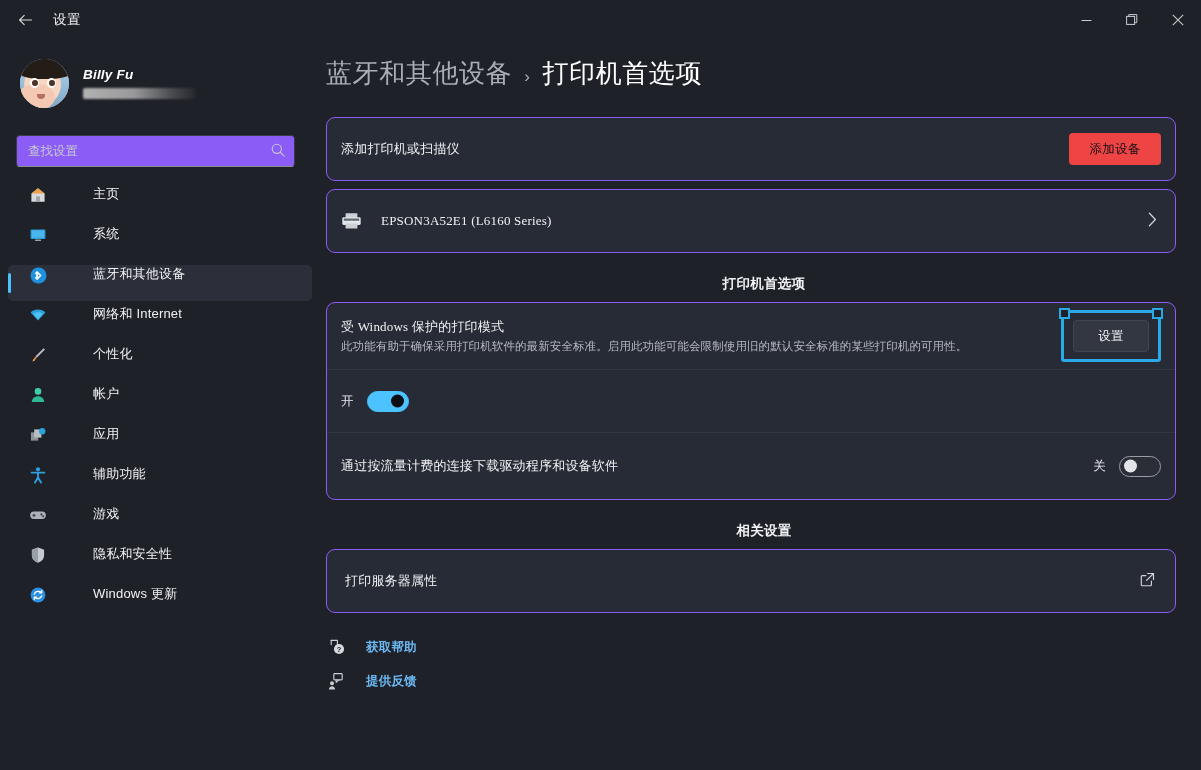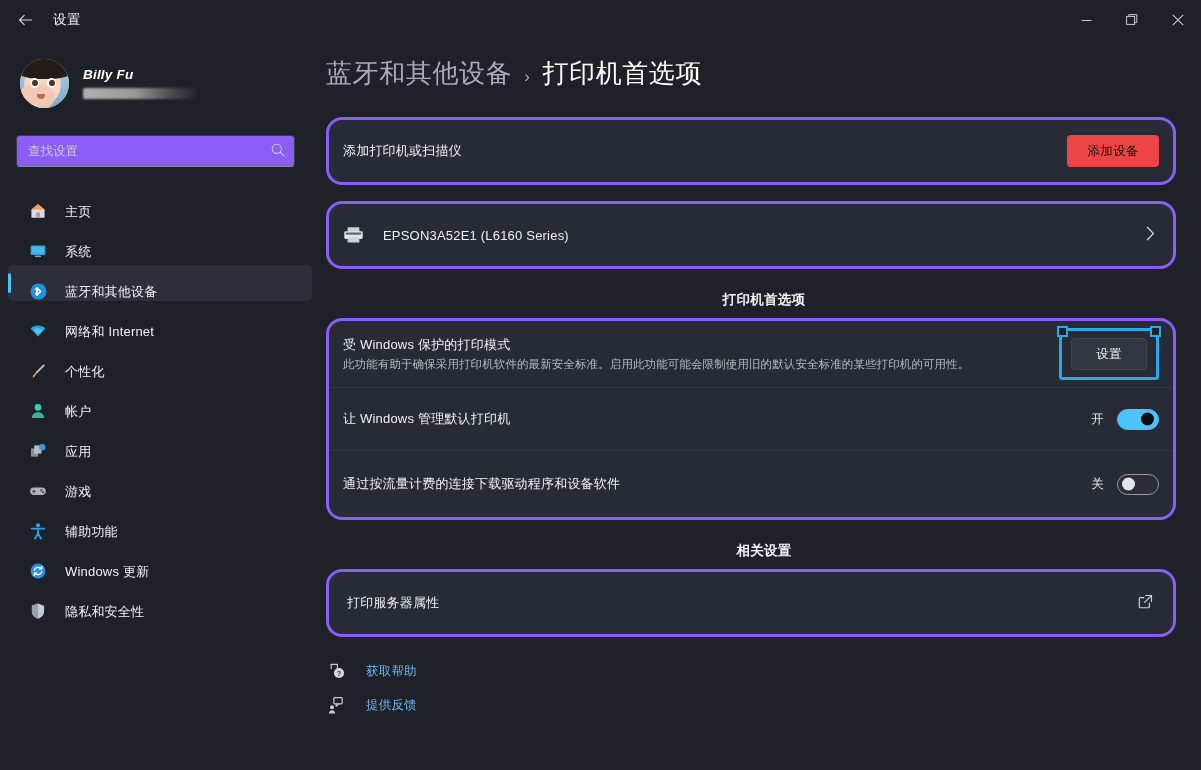--- a/index.html
+++ b/index.html
@@ -177,26 +177,27 @@
     position: absolute;
     right: 9px; top: 7px;
     pointer-events: none;
   }
 
   
   .nav { margin-top: 18px; padding: 0 8px 0 8px; }
   .nav-item {
     position: relative;
     display: flex;
-    align-items: flex-end;
+    align-items: flex-start;
     height: 36px;
     margin-bottom: 4px;
     padding-left: 20px;
     border-radius: 5px;
     cursor: pointer;
+    gap: 28px;
   }
   .nav-item.selected { background: #2c2f39; }
   .nav-item.selected::before {
     content: "";
     position: absolute;
     left: 0; top: 8px;
     width: 3px; height: 20px;
     background: #4cc2ff;
     border-radius: 2px;
   }
@@ -231,23 +232,24 @@
   .bc-parent { color: #a9adb6; cursor: pointer; }
   .bc-sep {
     color: #a9adb6;
     font-size: 17px;
     margin: 0 12px;
   }
   .bc-current { color: #ffffff; }
 
   .card {
     background: #272b35;
-    border: 3px solid #8b5cf6;
-    border-radius: 16px;
+    border: 1px solid #8b5cf6;
+    border-radius: 9px;
     margin: 0 25px 0 6px;
+    font-family: Liberation Serif, serif;
   }
 
   .row {
     display: flex;
     align-items: center;
     padding: 0 14px;
     min-height: 62px;
   }
   .row-main { flex: 1; min-width: 0; }
   .row-title {
@@ -393,20 +395,21 @@
   }
   .link-icon {
     width: 22px; flex: 0 0 22px;
     display: flex; align-items: center; justify-content: center;
   }
   .link-text {
     margin-left: 18px;
     font-size: 12.5px;
     color: #6cb8f2;
     letter-spacing: 0.2px;
+    font-weight: bold;
   }
 </style>
 </head>
 <body>
 
 <div id="app">
 
   <div class="titlebar">
     <div class="back-btn">
       <span>
@@ -545,58 +548,58 @@
             <circle cx="13.2" cy="5.2" r="3.2" fill="#2aa3dd"></circle>
           </svg>
         </span>
         <span class="nav-label">应用</span>
       </div>
 
 
       <div class="nav-item">
         <span class="nav-icon">
           <svg width="18" height="18" viewBox="0 0 18 18" fill="none">
+            <circle cx="9" cy="3.3" r="2.1" fill="#2f9fe0"></circle>
+            <path d="M2.6 6.6h12.8M9 6.6v5m0 0l-3 5m3-5l3 5" stroke="#2f9fe0" stroke-width="1.9" stroke-linecap="round"></path>
+          </svg>
+        </span>
+        <span class="nav-label">辅助功能</span>
+      </div>
+
+      <div class="nav-item">
+        <span class="nav-icon">
+          <svg width="18" height="18" viewBox="0 0 18 18" fill="none">
             <rect x="1.2" y="5.6" width="15.6" height="7.4" rx="3.7" fill="#aeb3ba"></rect>
             <path d="M5 8v2.6M3.7 9.3h2.6" stroke="#3c4046" stroke-width="1.1" stroke-linecap="round"></path>
             <circle cx="12.4" cy="8.4" r="1.05" fill="#3c4046"></circle>
             <circle cx="14.1" cy="10.2" r="1.05" fill="#3c4046"></circle>
           </svg>
         </span>
         <span class="nav-label">游戏</span>
       </div>
 
       <div class="nav-item">
         <span class="nav-icon">
           <svg width="18" height="18" viewBox="0 0 18 18" fill="none">
-            <circle cx="9" cy="3.3" r="2.1" fill="#2f9fe0"></circle>
-            <path d="M2.6 6.6h12.8M9 6.6v5m0 0l-3 5m3-5l3 5" stroke="#2f9fe0" stroke-width="1.9" stroke-linecap="round"></path>
-          </svg>
-        </span>
-        <span class="nav-label">辅助功能</span>
+            <path d="M9 1.4l6.1 2.4v5.4c0 3.7-2.6 6.4-6.1 7.4-3.5-1-6.1-3.7-6.1-7.4V3.8L9 1.4z" fill="#c5cad1"></path>
+            <path d="M9 1.4v15.2c-3.5-1-6.1-3.7-6.1-7.4V3.8L9 1.4z" fill="#9aa0a8"></path>
+          </svg>
+        </span>
+        <span class="nav-label">隐私和安全性</span>
       </div>
 
       <div class="nav-item">
         <span class="nav-icon">
           <svg width="18" height="18" viewBox="0 0 18 18" fill="none">
             <circle cx="9" cy="9" r="7.4" fill="#2a8fe0"></circle>
             <path d="M12.4 6.6A4.4 4.4 0 005.2 8.2M5.6 11.4a4.4 4.4 0 007.2-1.6" stroke="#ffffff" stroke-width="1.3" stroke-linecap="round" fill="none"></path>
             <path d="M12.7 4.4v2.4h-2.4M5.3 13.6v-2.4h2.4" stroke="#ffffff" stroke-width="1.3" stroke-linecap="round" stroke-linejoin="round" fill="none"></path>
           </svg>
         </span>
         <span class="nav-label">Windows 更新</span>
-      </div>
-
-      <div class="nav-item">
-        <span class="nav-icon">
-          <svg width="18" height="18" viewBox="0 0 18 18" fill="none">
-            <path d="M9 1.4l6.1 2.4v5.4c0 3.7-2.6 6.4-6.1 7.4-3.5-1-6.1-3.7-6.1-7.4V3.8L9 1.4z" fill="#c5cad1"></path>
-            <path d="M9 1.4v15.2c-3.5-1-6.1-3.7-6.1-7.4V3.8L9 1.4z" fill="#9aa0a8"></path>
-          </svg>
-        </span>
-        <span class="nav-label">隐私和安全性</span>
       </div>
 
     </div>
   </div>
 
   <div class="main">
 
     <div class="breadcrumb">
       <span class="bc-parent">蓝牙和其他设备</span>
       <span class="bc-sep">›</span>
@@ -605,21 +608,21 @@
 
     <div class="card" style="margin-top:26px;">
       <div class="row">
         <div class="row-main">
           <div class="row-title">添加打印机或扫描仪</div>
         </div>
         <button class="btn-accent">添加设备</button>
       </div>
     </div>
 
-    <div class="card" style="margin-top:16px;">
+    <div class="card" style="margin-top:8px;">
       <div class="printer-row">
         <span class="printer-icon">
           <svg width="21" height="18" viewBox="0 0 21 18" fill="none">
             <rect x="4.6" y="1.3" width="11.8" height="4.6" rx="0.7" fill="#cdd0d5"></rect>
             <rect x="1.3" y="5.3" width="18.4" height="7.6" rx="1.3" fill="#e3e6ea"></rect>
             <rect x="2.8" y="6.6" width="15.4" height="2.2" rx="0.6" fill="#5f6b74"></rect>
             <rect x="4.6" y="11.6" width="11.8" height="5" rx="0.7" fill="#cdd0d5"></rect>
           </svg>
         </span>
         <span class="printer-name">EPSON3A52E1 (L6160 Series)</span>
@@ -642,23 +645,20 @@
         </div>
         <div class="focus-wrap">
           <button class="btn-default">设置</button>
           <span class="focus-ring focus-corners"></span>
         </div>
       </div>
 
       <div class="divider"></div>
 
       <div class="row">
-        <div class="row-main">
-          <div class="row-title">让 Windows 管理默认打印机</div>
-        </div>
         <div class="toggle-group">
           <span class="toggle-state">开</span>
           <span class="toggle on">
             <span class="knob"></span>
           </span>
         </div>
       </div>
 
       <div class="divider"></div>
 

